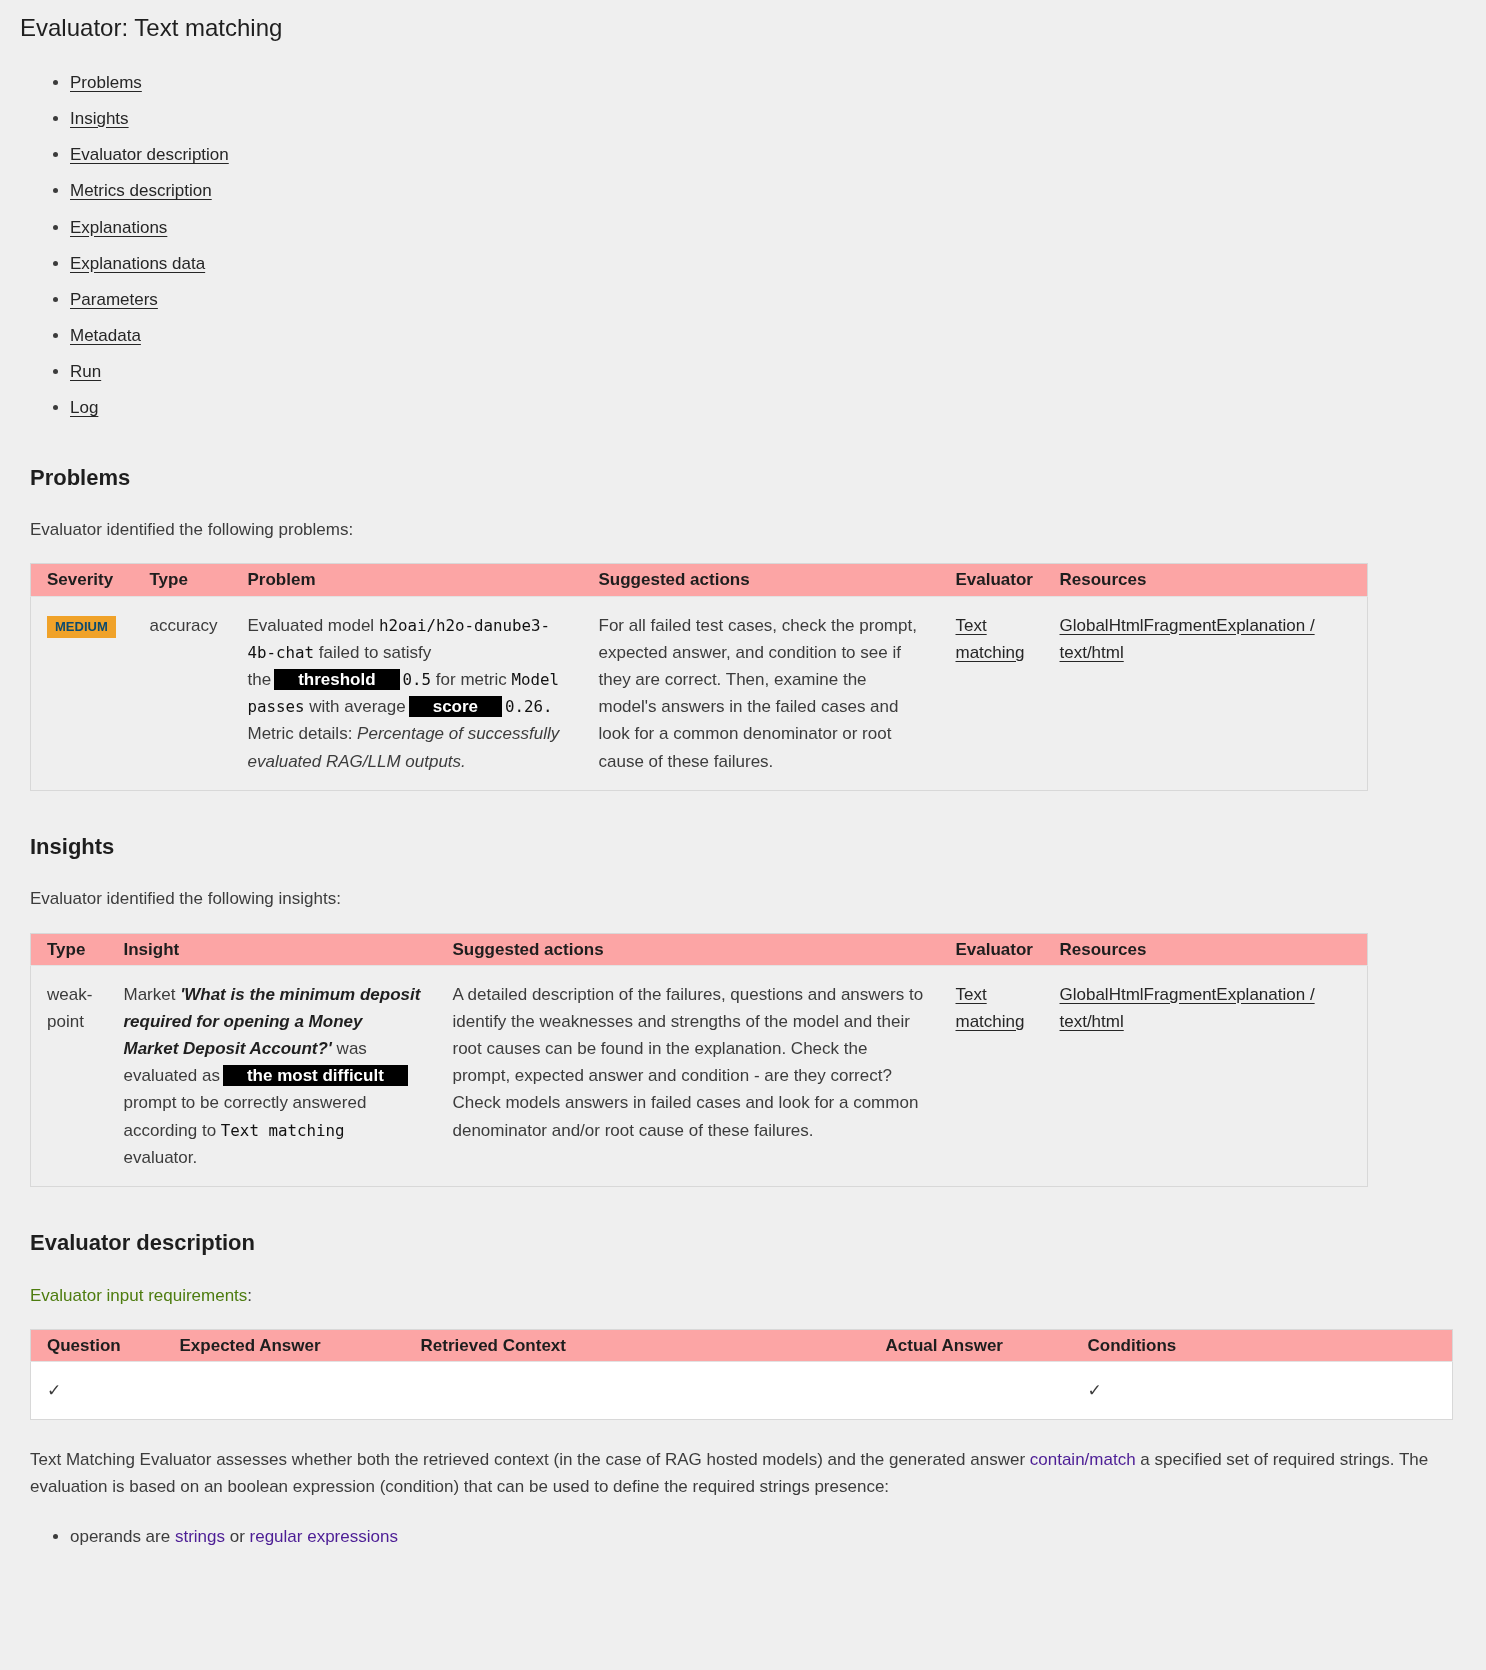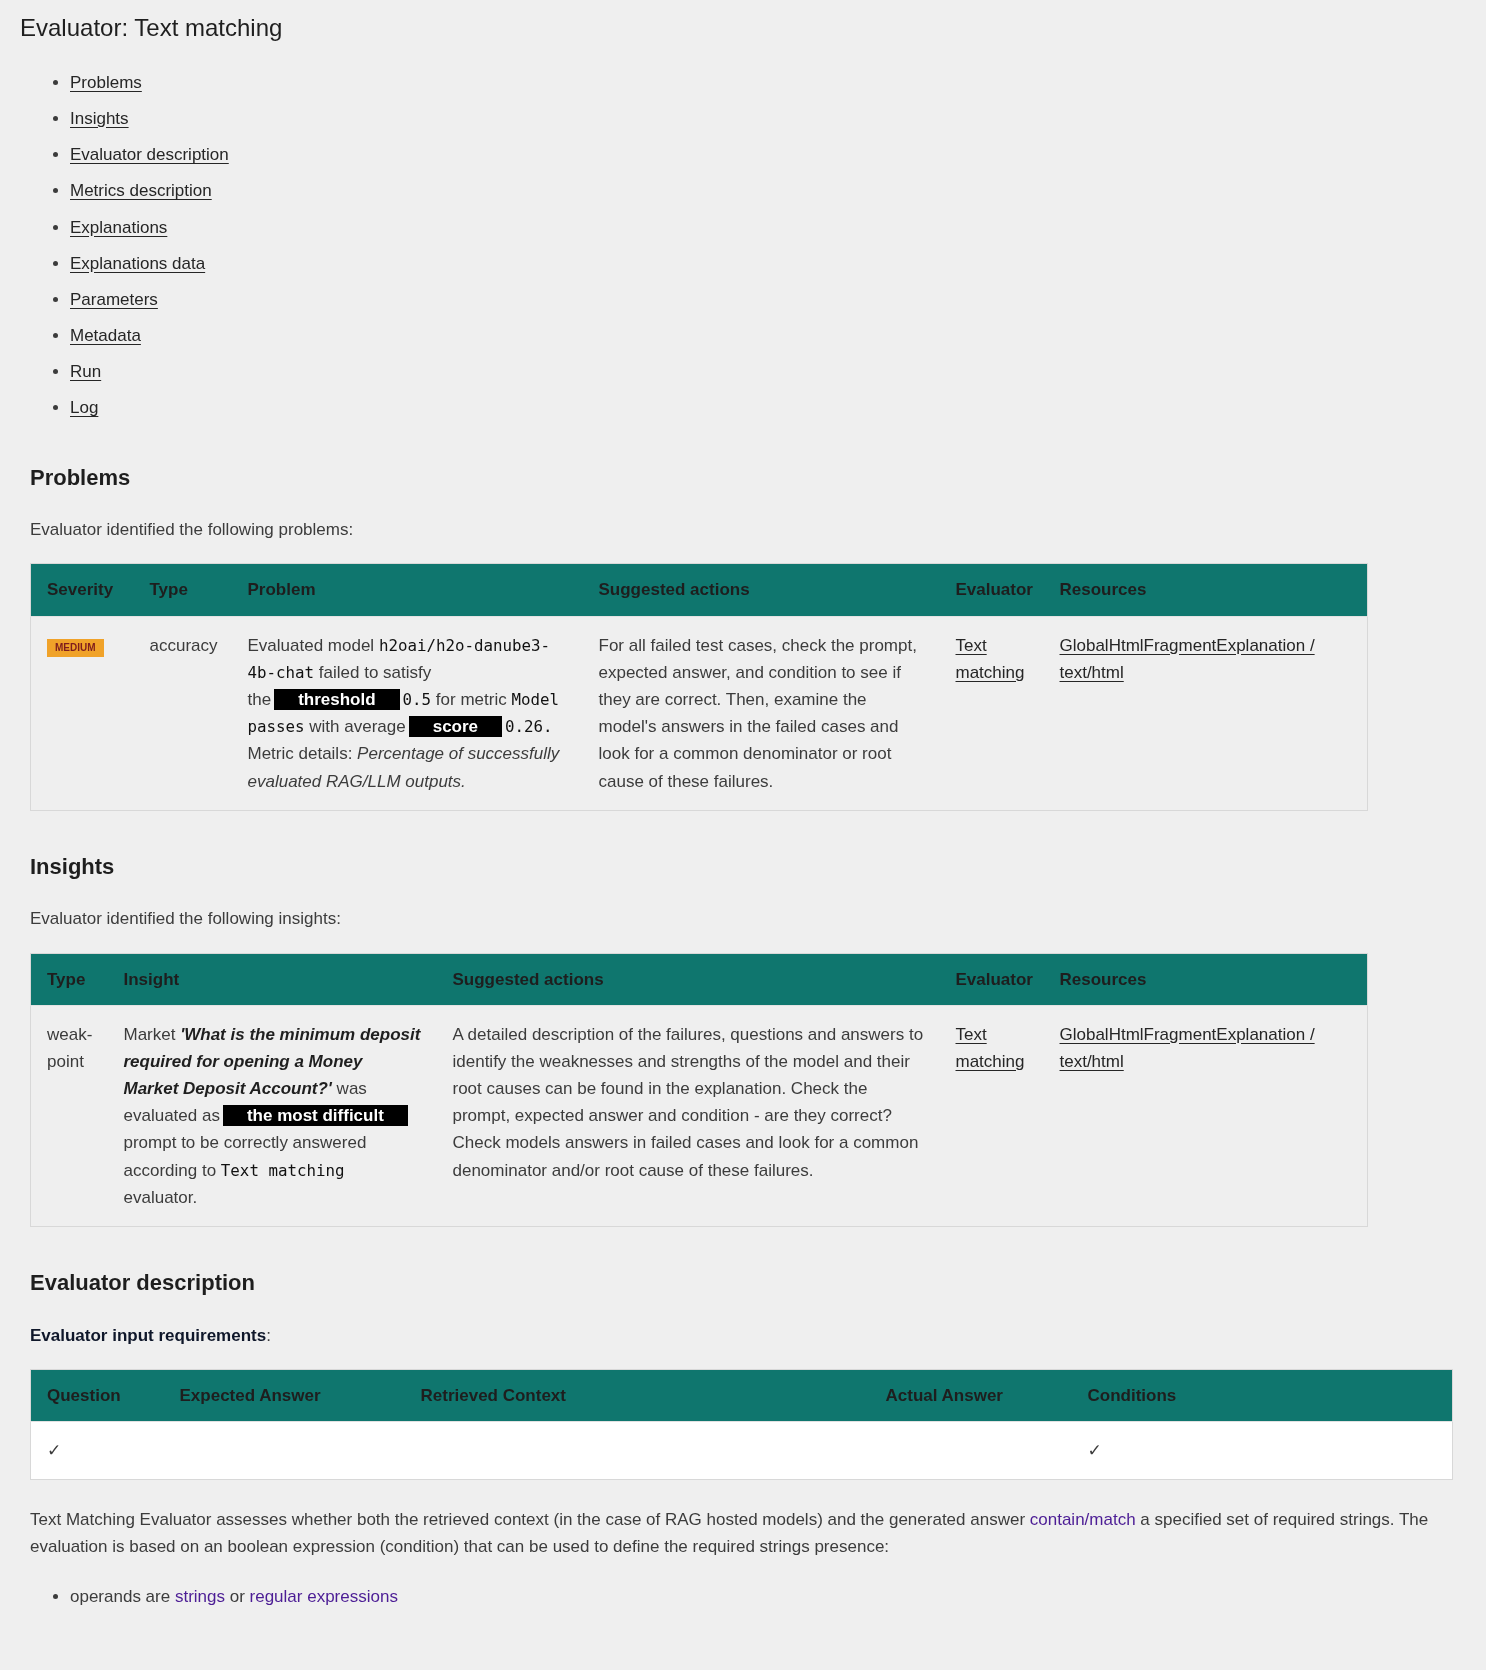--- a/index.html
+++ b/index.html
@@ -43,59 +43,59 @@
     line-height: 1.3;
   }
   p.intro { margin: 24px 0 20px 0; }
   table.rpt {
     border-collapse: collapse;
     table-layout: fixed;
     border: 1px solid #d8d8d8;
     margin: 0 0 8px 0;
   }
   table.rpt th {
-    background: #0f766e;
+    background: #fca5a5;
     text-align: left;
     font-weight: 700;
     color: #1e1e1e;
-    padding: 12px 16px;
+    padding: 2px 16px;
     border-bottom: 1px solid #e2e2e2;
     vertical-align: middle;
   }
   table.rpt td {
     vertical-align: top;
     padding: 15px 16px;
   }
   table.rpt.gray-body td { background: transparent; }
   table.rpt.white-body td { background: #ffffff; }
   .sev-badge {
     display: inline-block;
     background: #f0a229;
-    color: #7f1d1d;
-    font-weight: 700;
-    font-size: 10px;
+    color: #0c4a6e;
+    font-weight: 700;
+    font-size: 13px;
     padding: 2px 8px;
     line-height: 1.4;
   }
   .kbd {
     background: #000000;
     color: #ffffff;
     font-weight: 700;
     padding: 1px 24px;
     margin: 0 3px;
   }
   code.mono {
     font-family: "DejaVu Sans Mono", monospace;
     font-size: 0.93em;
     color: #111111;
   }
   .em-italic { font-style: italic; }
   .quote-bold-italic { font-weight: 700; font-style: italic; color: #1f1f1f; }
   .b { font-weight: 400; color: #4c1d95; }
-  .label-bold { font-weight: 700; color: #0f172a; }
+  .label-bold { font-weight: 400; color: #4d7c0f; }
   p.desc-par { margin: 26px 0 22px 0; }
   ul.desc-list { margin: 0; padding-left: 40px; }
   ul.desc-list li { margin: 0 0 8px 0; }
   .sec-block { margin-top: 4px; }
 </style>
 </head>
 <body>
 
 <div class="page">
 

